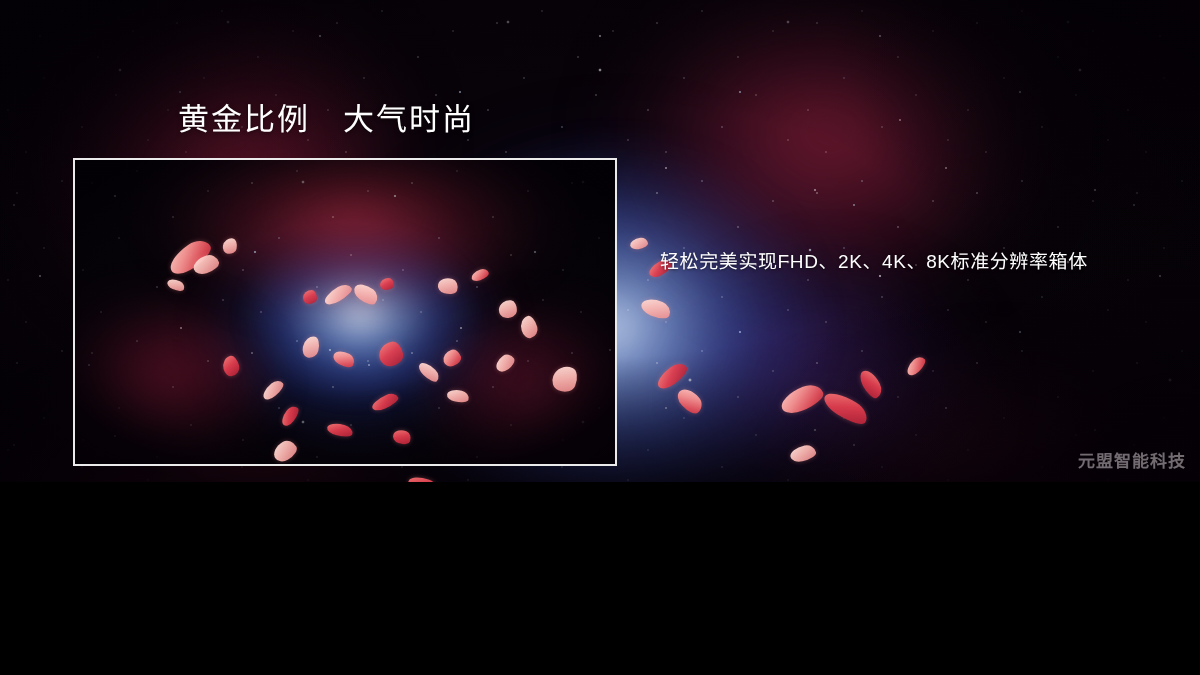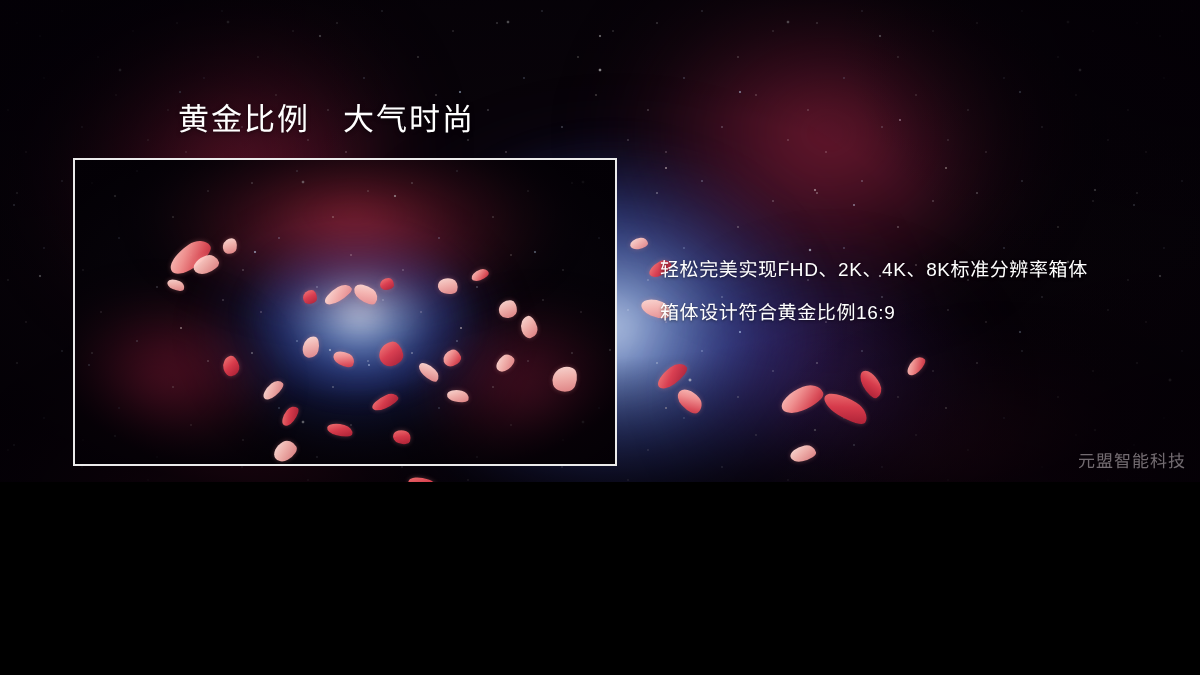--- a/index.html
+++ b/index.html
@@ -287,38 +287,39 @@
     font-size: 31px;
     line-height: 1.25;
     letter-spacing: 2px;
     color: #ffffff;
     white-space: pre;
     text-shadow: 0 1px 4px rgba(0,0,0,0.55);
   }
   .body-block {
     position: absolute;
     left: 660px;
-    top: 248px;
+    top: 240px;
     width: 500px;
   }
   .body-line {
     font-size: 19px;
     line-height: 43px;
     color: #ffffff;
     letter-spacing: 0.6px;
     white-space: nowrap;
     text-shadow: 0 1px 3px rgba(0,0,0,0.5);
   }
   .watermark {
     position: absolute;
     right: 14px;
     bottom: 10px;
     font-size: 17px;
     letter-spacing: 1px;
     color: rgba(214,206,210,0.52);
+    font-weight: bold;
   }
 </style>
 </head>
 <body>
 
 <div class="slide">
 
   <div class="nebula-base">
     <div class="neb neb-blue-wide"></div>
     <div class="neb neb-core"></div>
@@ -390,18 +391,17 @@
         <div class="petal pale" style="left:198px; top:282px; width:24px; height:18px; transform:rotate(-30deg);"></div>
         <div class="petal deep" style="left:318px; top:270px; width:18px; height:14px; transform:rotate(20deg);"></div>
       </div>
     </div>
   </div>
 
   <div class="slide-title">黄金比例　大气时尚</div>
 
   <div class="body-block">
     <div class="body-line">轻松完美实现FHD、2K、4K、8K标准分辨率箱体</div>
-    <div class="body-line">箱体设计符合黄金比例16:9</div>
   </div>
 
   <div class="watermark">元盟智能科技</div>
 
 </div>
 
 </body></html>

